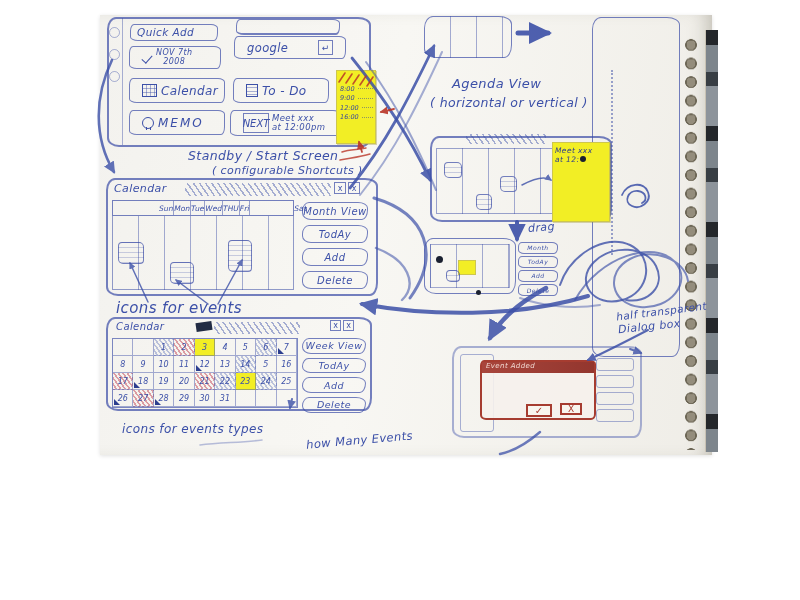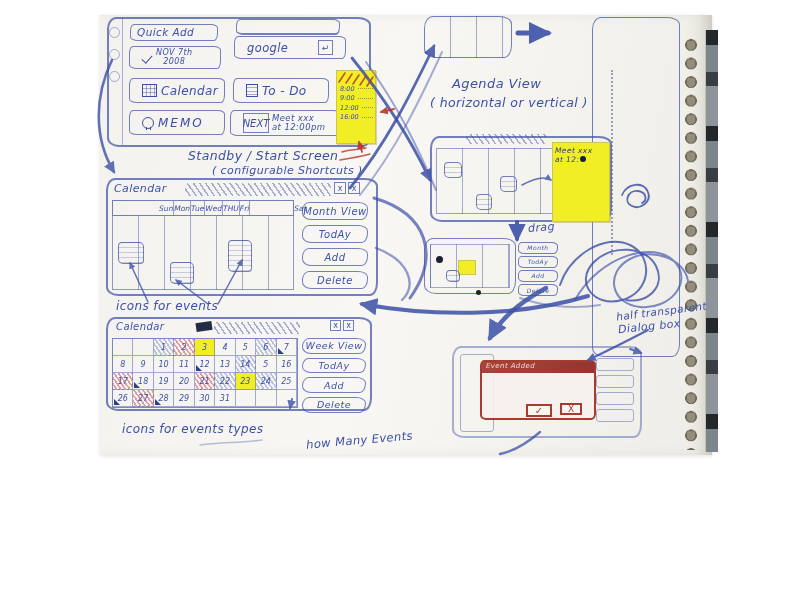--- a/index.html
+++ b/index.html
@@ -169,21 +169,21 @@
     <div class="note z3" style="left:170px;top:262px;width:22px;height:20px;"></div>
     <div class="note z3" style="left:228px;top:240px;width:22px;height:30px;"></div>
 
     <div class="abs z2" style="left:302px;top:202px;width:66px;">
         <div class="sbtn">Month View</div>
         <div class="sbtn">TodAy</div>
         <div class="sbtn">Add</div>
         <div class="sbtn">Delete</div>
       </div>
 
-    <div class="abs z2 hw" style="left:116px;top:299px;font-size:12px;">icons for events</div>
+    <div class="abs z2 hw" style="left:116px;top:299px;font-size:15px;">icons for events</div>
   </div>
 
   <div>
     <div class="sk z2" style="left:106px;top:317px;width:266px;height:94px;"></div>
     <div class="abs z2 hw" style="left:116px;top:321px;font-size:10px;">Calendar</div>
     <div class="abs z2" style="left:196px;top:322px;width:16px;height:9px;background:#222c44;transform:rotate(-8deg);"></div>
     <div class="abs z2 hatch" style="left:214px;top:322px;width:86px;height:12px;"></div>
     <div class="abs z2 xbox" style="left:330px;top:320px;width:11px;height:11px;">x</div>
     <div class="abs z2 xbox" style="left:343px;top:320px;width:11px;height:11px;">x</div>
 

